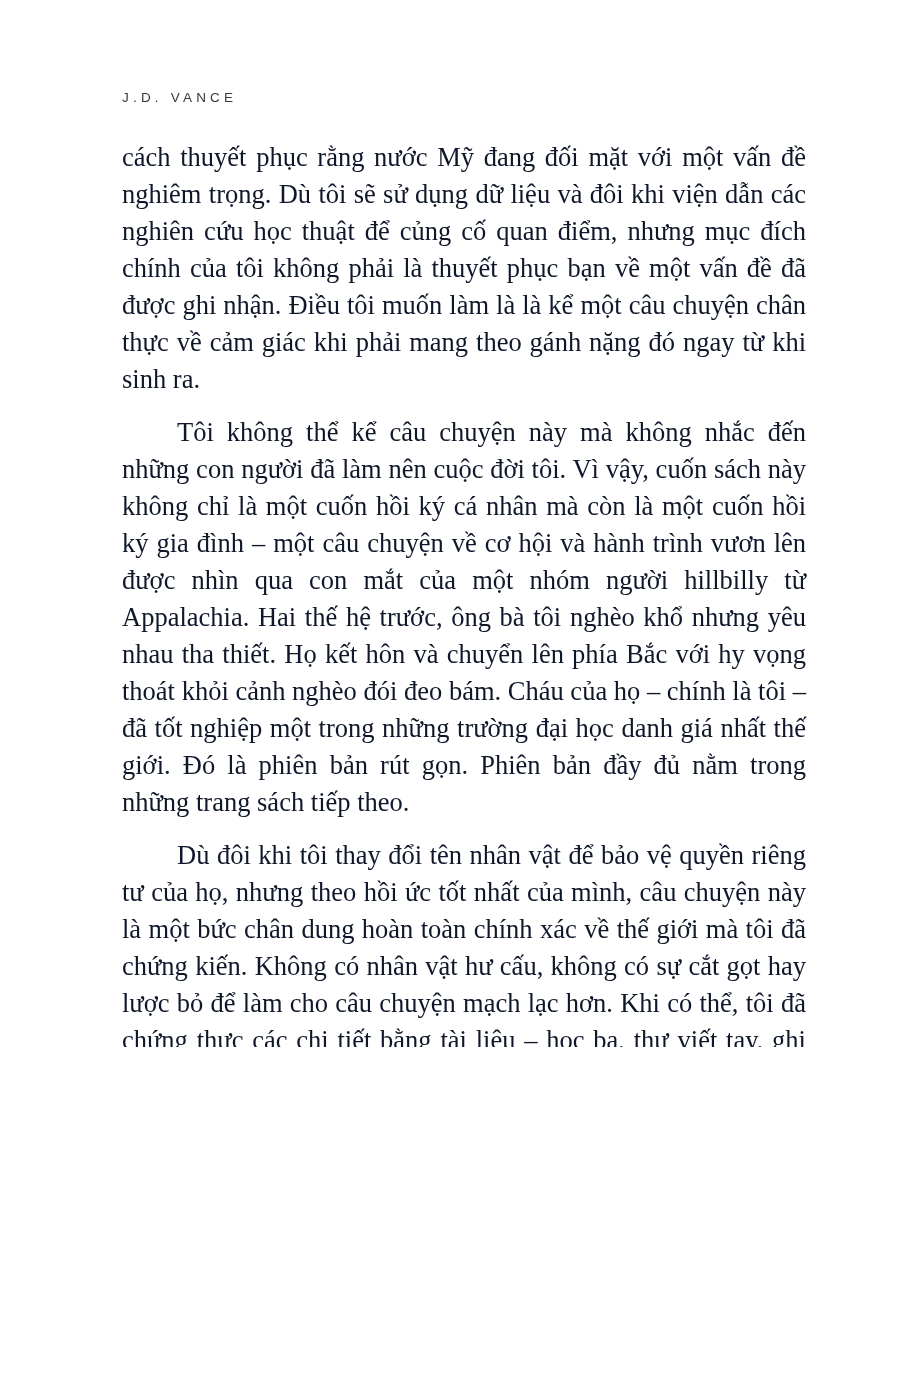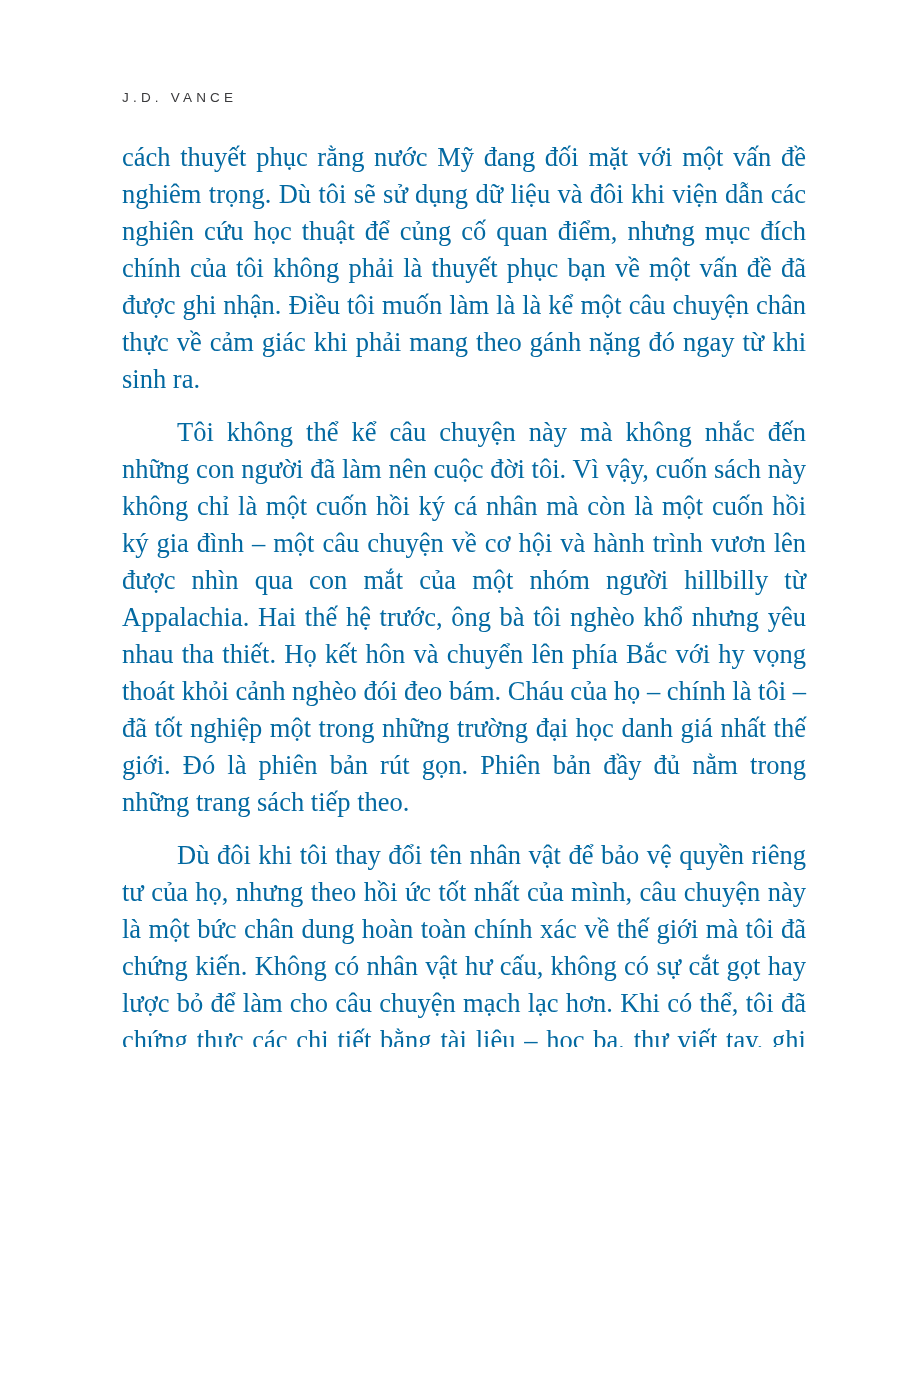--- a/index.html
+++ b/index.html
@@ -35,21 +35,21 @@
     left: 122px;
     top: 139px;
     width: 684px;
   }
 
   .para {
     margin: 0;
     font-family: "Liberation Serif", "DejaVu Serif", serif;
     font-size: 26.5px;
     line-height: 37px;
-    color: #0369a1;
+    color: #0f172a;
     text-align: justify;
     text-justify: inter-word;
     text-indent: 0;
     -webkit-hyphens: none;
     hyphens: none;
   }
 
   .para.indented {
     text-indent: 55px;
   }

